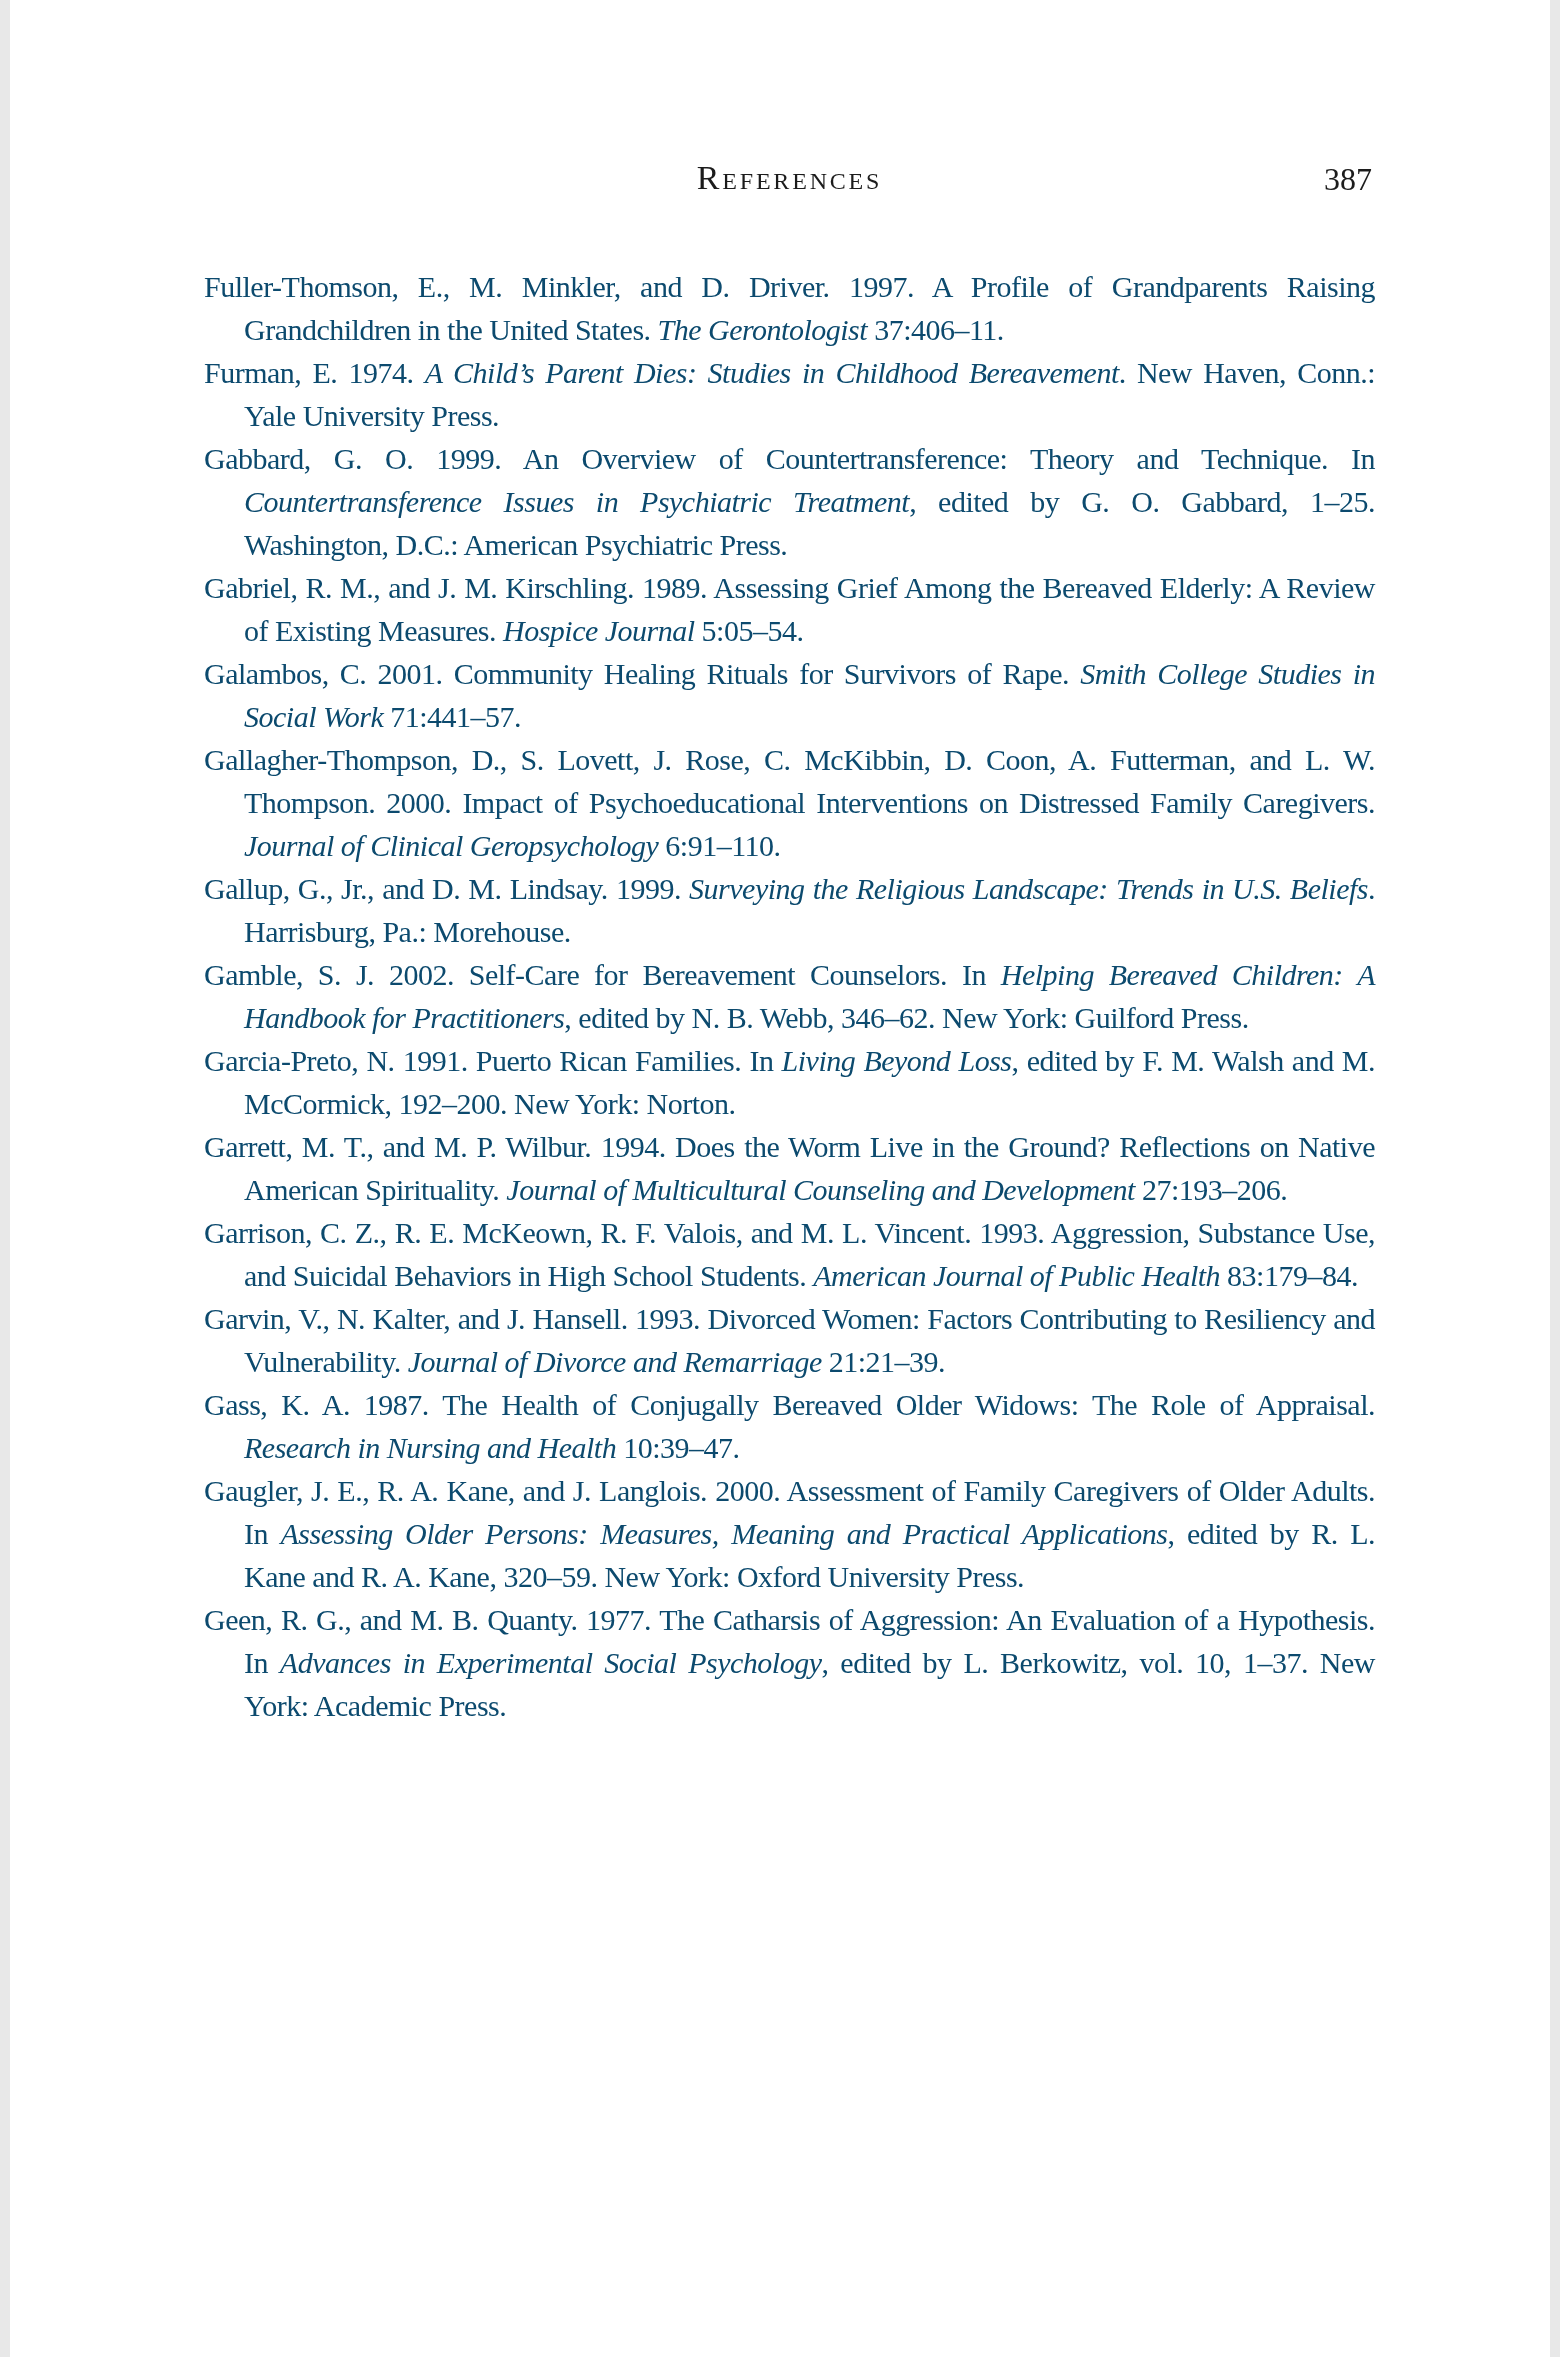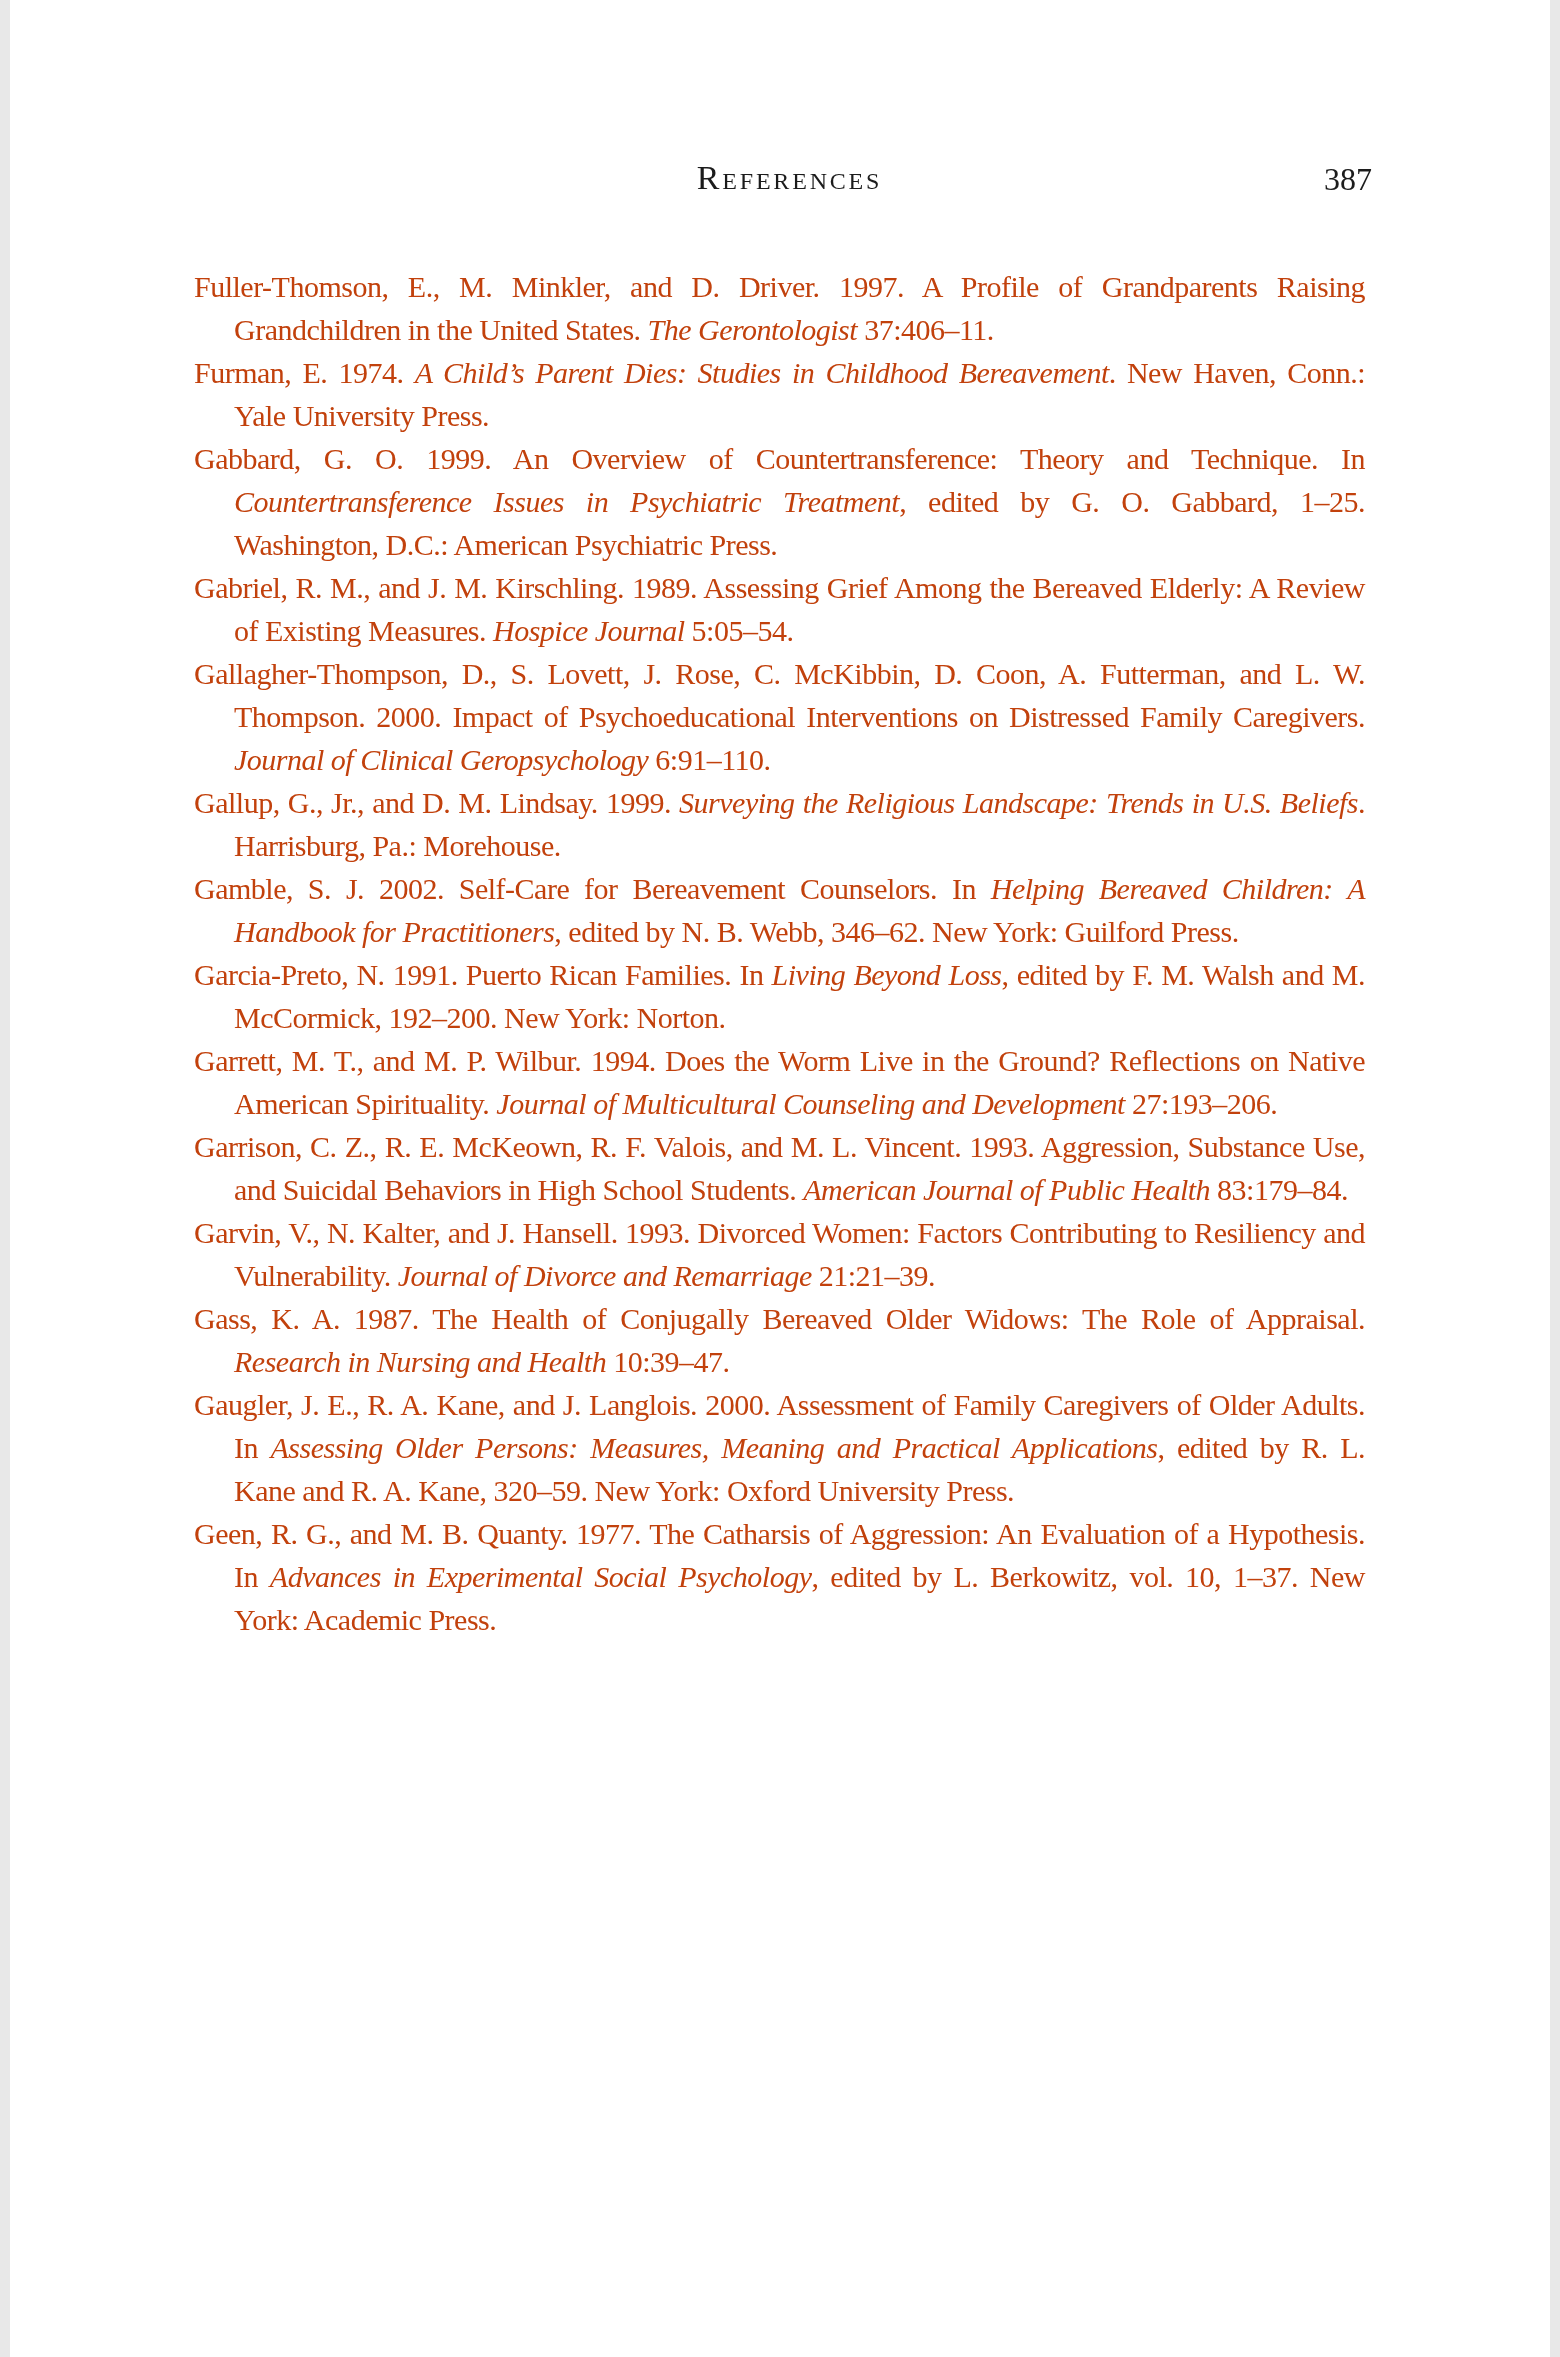--- a/index.html
+++ b/index.html
@@ -31,27 +31,27 @@
   .page-number {
     position: absolute;
     top: 161px;
     right: 178px;
     font-size: 32px;
     color: #1c1c1c;
   }
   .refs {
     position: absolute;
     top: 265px;
-    left: 184px;
+    left: 194px;
     width: 1171px;
     font-size: 30px;
     letter-spacing: -0.5px;
     line-height: 43px;
     text-align: justify;
-    color: #c2410c;
+    color: #0c4a6e;
   }
   .refs p.ref {
     margin: 0;
     padding-left: 40px;
     text-indent: -40px;
   }
   .refs i {
     font-style: italic;
   }
 </style>
@@ -59,20 +59,21 @@
 <body>
 
 <div class="page">
   <div class="running-head">References</div>
   <div class="page-number">387</div>
   <main class="refs">
       <p class="ref"><span>Fuller-Thomson, E., M. Minkler, and D. Driver. 1997. A Profile of Grandparents Raising Grandchildren in the United States. </span><i>The Gerontologist</i><span> 37:406–11.</span></p>
       <p class="ref"><span>Furman, E. 1974. </span><i>A Child’s Parent Dies: Studies in Childhood Bereavement</i><span>. New Haven, Conn.: Yale University Press.</span></p>
       <p class="ref"><span>Gabbard, G. O. 1999. An Overview of Countertransference: Theory and Technique. In </span><i>Countertransference Issues in Psychiatric Treatment</i><span>, edited by G. O. Gabbard, 1–25. Washington, D.C.: American Psychiatric Press.</span></p>
       <p class="ref"><span>Gabriel, R. M., and J. M. Kirschling. 1989. Assessing Grief Among the Bereaved Elderly: A Review of Existing Measures. </span><i>Hospice Journal</i><span> 5:05–54.</span></p>
+      <p class="ref"><span>Galambos, C. 2001. Community Healing Rituals for Survivors of Rape. </span><i>Smith College Studies in Social Work</i><span> 71:441–57.</span></p>
       <p class="ref"><span>Gallagher-Thompson, D., S. Lovett, J. Rose, C. McKibbin, D. Coon, A. Futterman, and L. W. Thompson. 2000. Impact of Psychoeducational Interventions on Distressed Family Caregivers. </span><i>Journal of Clinical Geropsychology</i><span> 6:91–110.</span></p>
       <p class="ref"><span>Gallup, G., Jr., and D. M. Lindsay. 1999. </span><i>Surveying the Religious Landscape: Trends in U.S. Beliefs</i><span>. Harrisburg, Pa.: Morehouse.</span></p>
       <p class="ref"><span>Gamble, S. J. 2002. Self-Care for Bereavement Counselors. In </span><i>Helping Bereaved Children: A Handbook for Practitioners</i><span>, edited by N. B. Webb, 346–62. New York: Guilford Press.</span></p>
       <p class="ref"><span>Garcia-Preto, N. 1991. Puerto Rican Families. In </span><i>Living Beyond Loss</i><span>, edited by F. M. Walsh and M. McCormick, 192–200. New York: Norton.</span></p>
       <p class="ref"><span>Garrett, M. T., and M. P. Wilbur. 1994. Does the Worm Live in the Ground? Reflections on Native American Spirituality. </span><i>Journal of Multicultural Counseling and Development</i><span> 27:193–206.</span></p>
       <p class="ref"><span>Garrison, C. Z., R. E. McKeown, R. F. Valois, and M. L. Vincent. 1993. Aggression, Substance Use, and Suicidal Behaviors in High School Students. </span><i>American Journal of Public Health</i><span> 83:179–84.</span></p>
       <p class="ref"><span>Garvin, V., N. Kalter, and J. Hansell. 1993. Divorced Women: Factors Contributing to Resiliency and Vulnerability. </span><i>Journal of Divorce and Remarriage</i><span> 21:21–39.</span></p>
       <p class="ref"><span>Gass, K. A. 1987. The Health of Conjugally Bereaved Older Widows: The Role of Appraisal. </span><i>Research in Nursing and Health</i><span> 10:39–47.</span></p>
       <p class="ref"><span>Gaugler, J. E., R. A. Kane, and J. Langlois. 2000. Assessment of Family Caregivers of Older Adults. In </span><i>Assessing Older Persons: Measures, Meaning and Practical Applications</i><span>, edited by R. L. Kane and R. A. Kane, 320–59. New York: Oxford University Press.</span></p>
       <p class="ref"><span>Geen, R. G., and M. B. Quanty. 1977. The Catharsis of Aggression: An Evaluation of a Hypothesis. In </span><i>Advances in Experimental Social Psychology</i><span>, edited by L. Berkowitz, vol. 10, 1–37. New York: Academic Press.</span></p>

